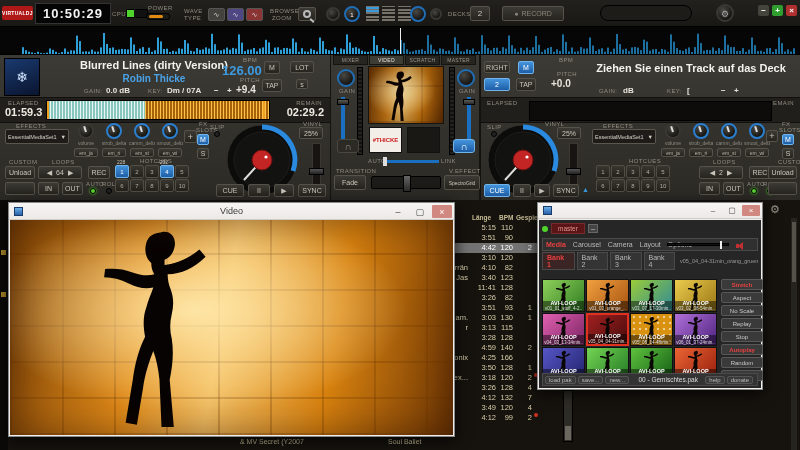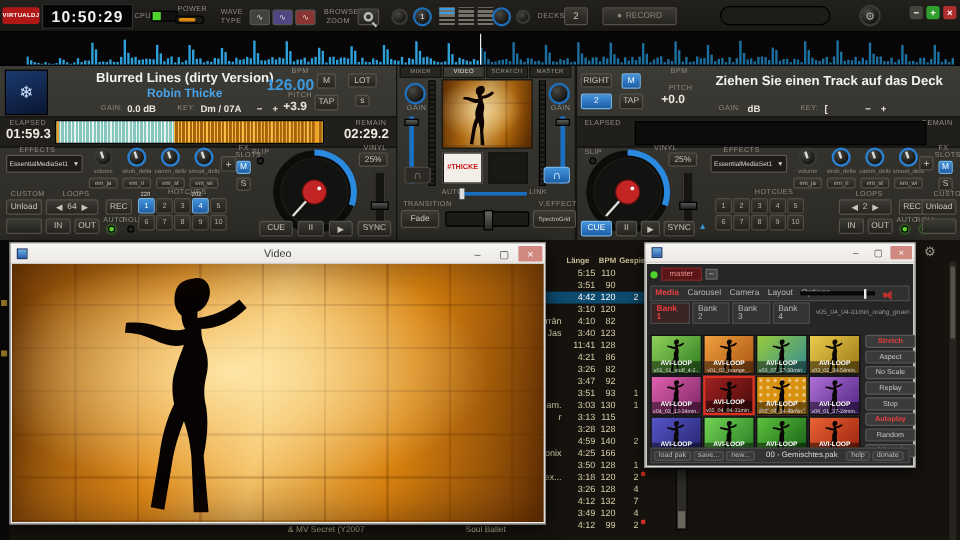--- a/index.html
+++ b/index.html
@@ -68,21 +68,21 @@
 .vfader{position:absolute;width:4px;background:#1a6fc0}
 .vfader i{position:absolute;left:-4px;width:12px;height:6px;background:linear-gradient(#5a5a55,#2a2a26);border:1px solid #000}
 .scene{position:relative;overflow:hidden;background:radial-gradient(ellipse at 42% 42%,rgba(255,232,170,.95),rgba(255,180,70,0) 58%),repeating-linear-gradient(90deg,rgba(110,55,0,.28) 0 2px,rgba(0,0,0,0) 2px 52px),repeating-linear-gradient(0deg,rgba(110,55,0,.28) 0 2px,rgba(0,0,0,0) 2px 36px),linear-gradient(100deg,#7c4206,#e08a18 30%,#f4c063 48%,#d8820f 72%,#6e3604)}
 .scene::after{content:"";position:absolute;inset:0;box-shadow:inset 0 0 40px rgba(40,15,0,.55)}
 .dancer{position:absolute;fill:#070302}
 .phones{position:absolute;width:22px;height:14px;border-radius:3px;display:flex;align-items:center;justify-content:center;font-size:10px;font-weight:bold}
 .art{position:absolute;width:33px;height:26px;border:1px solid #111}
 
 #browser{position:absolute;left:0;top:200px;width:800px;height:250px;background:#16130e}
 .pl-row{position:relative;height:10px;font-size:7.5px;color:#d6cda8;white-space:nowrap}
-.pl-row.hl{background:#0c4a6e;color:#fff}
+.pl-row.hl{background:#737373;color:#fff}
 .pl-row span{position:absolute;top:0}
 .pl-a{right:72px}.pl-l{right:44px}.pl-b{right:27px}.pl-p{right:8px}
 .pl-dot{position:absolute;right:2px;top:3px;width:4px;height:4px;border-radius:50%;background:#d03020}
 .pl-head{position:absolute;color:#c8bd96;font-size:6.5px;font-weight:bold}
 
 .win{position:absolute;background:#f0eeec;border:1px solid #8a8a8a;box-shadow:0 3px 14px rgba(0,0,0,.8)}
 .win-tb{position:relative;height:17px;background:linear-gradient(#f7f6f4,#ece9e6);border-bottom:1px solid #cfcdc9;display:flex;align-items:center}
 .win-title{position:absolute;left:0;right:0;text-align:center;font-size:9px;color:#3a3a3a}
 .win-ico{width:9px;height:9px;margin-left:5px;background:linear-gradient(#6ab0e8,#2a5fa8);border:1px solid #1a3a6a}
 .wb{position:absolute;top:2px;width:20px;height:13px;font-size:9px;color:#444;display:flex;align-items:center;justify-content:center}
@@ -443,21 +443,21 @@
     <div class="artist" style="left:48px;top:18px;width:212px;text-align:center">Robin Thicke</div>
     <div class="lbl" style="left:84px;top:33px">GAIN:</div>
     <div class="val" style="left:106px;top:31px">0.0 dB</div>
     <div class="lbl" style="left:148px;top:33px">KEY:</div>
     <div class="val" style="left:167px;top:31px">Dm / 07A</div>
     <div class="val" style="left:214px;top:31px">−</div>
     <div class="val" style="left:227px;top:31px">+</div>
     <div class="lbl" style="left:243px;top:2px">BPM</div>
     <div class="bpmnum" style="left:222px;top:8px">126.00</div>
     <div class="lbl" style="left:240px;top:22px">PITCH</div>
-    <div class="val" style="left:236px;top:29px;font-size:10px">+3.9</div>
+    <div class="val" style="left:236px;top:29px;font-size:10px">+9.4</div>
     <div class="btn" style="left:264px;top:6px;width:16px;height:13px">M</div>
     <div class="btn" style="left:262px;top:24px;width:20px;height:13px">TAP</div>
     <div class="btn" style="left:290px;top:6px;width:24px;height:12px">LOT</div>
     <div class="btn" style="left:296px;top:24px;width:12px;height:10px">s</div>
 
     <div class="timerow">
       <div class="lbl" style="left:8px;top:2px">ELAPSED</div>
       <div class="timeval" style="left:5px;top:8px">01:59.3</div>
       <div class="lbl" style="right:8px;top:2px">REMAIN</div>
       <div class="timeval" style="right:6px;top:8px">02:29.2</div>
@@ -750,34 +750,22 @@
           <span class="pl-p"></span>
         </div>
         <div class="pl-row">
           <span class="pl-a"></span>
           <span class="pl-l">11:41</span>
           <span class="pl-b">128</span>
           <span class="pl-p"></span>
         </div>
         <div class="pl-row">
           <span class="pl-a"></span>
-          <span class="pl-l">4:21</span>
-          <span class="pl-b">86</span>
-          <span class="pl-p"></span>
-        </div>
-        <div class="pl-row">
-          <span class="pl-a"></span>
           <span class="pl-l">3:26</span>
           <span class="pl-b">82</span>
-          <span class="pl-p"></span>
-        </div>
-        <div class="pl-row">
-          <span class="pl-a"></span>
-          <span class="pl-l">3:47</span>
-          <span class="pl-b">92</span>
           <span class="pl-p"></span>
         </div>
         <div class="pl-row">
           <span class="pl-a"></span>
           <span class="pl-l">3:51</span>
           <span class="pl-b">93</span>
           <span class="pl-p">1</span>
         </div>
         <div class="pl-row">
           <span class="pl-a">Will.i.am.</span>

